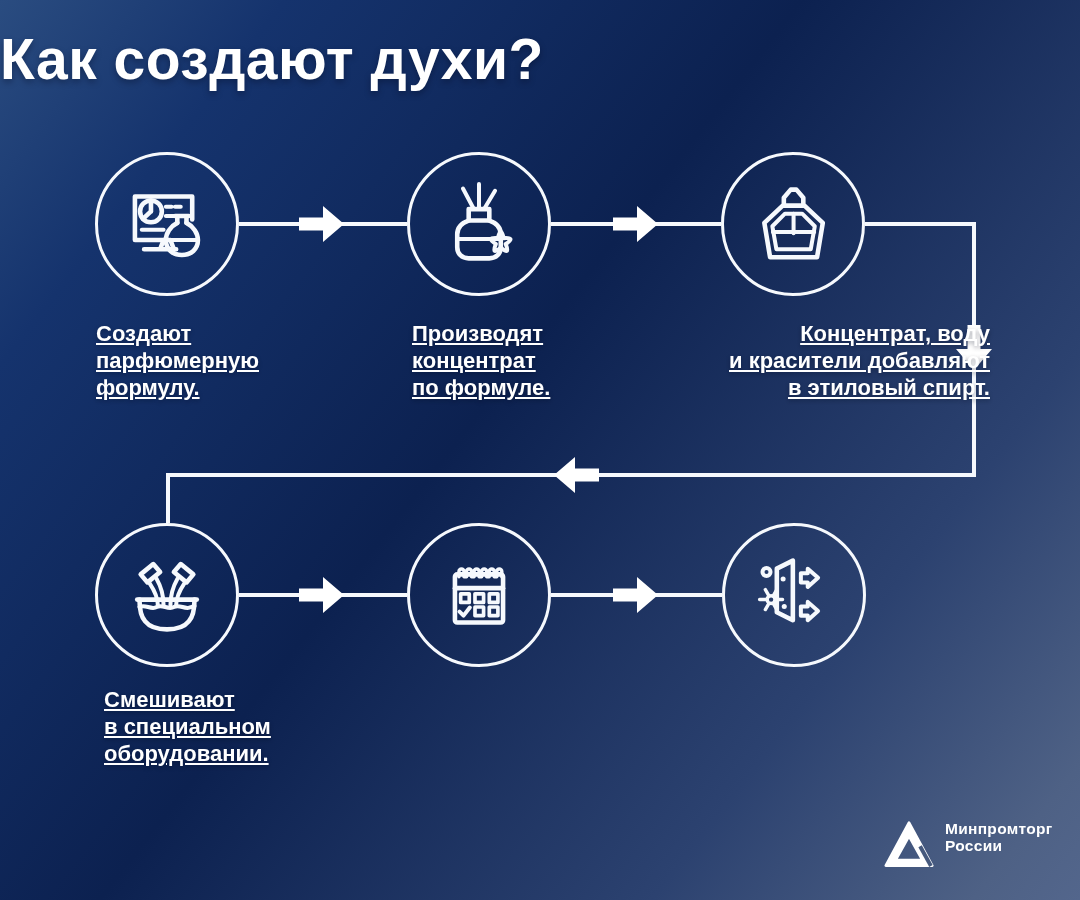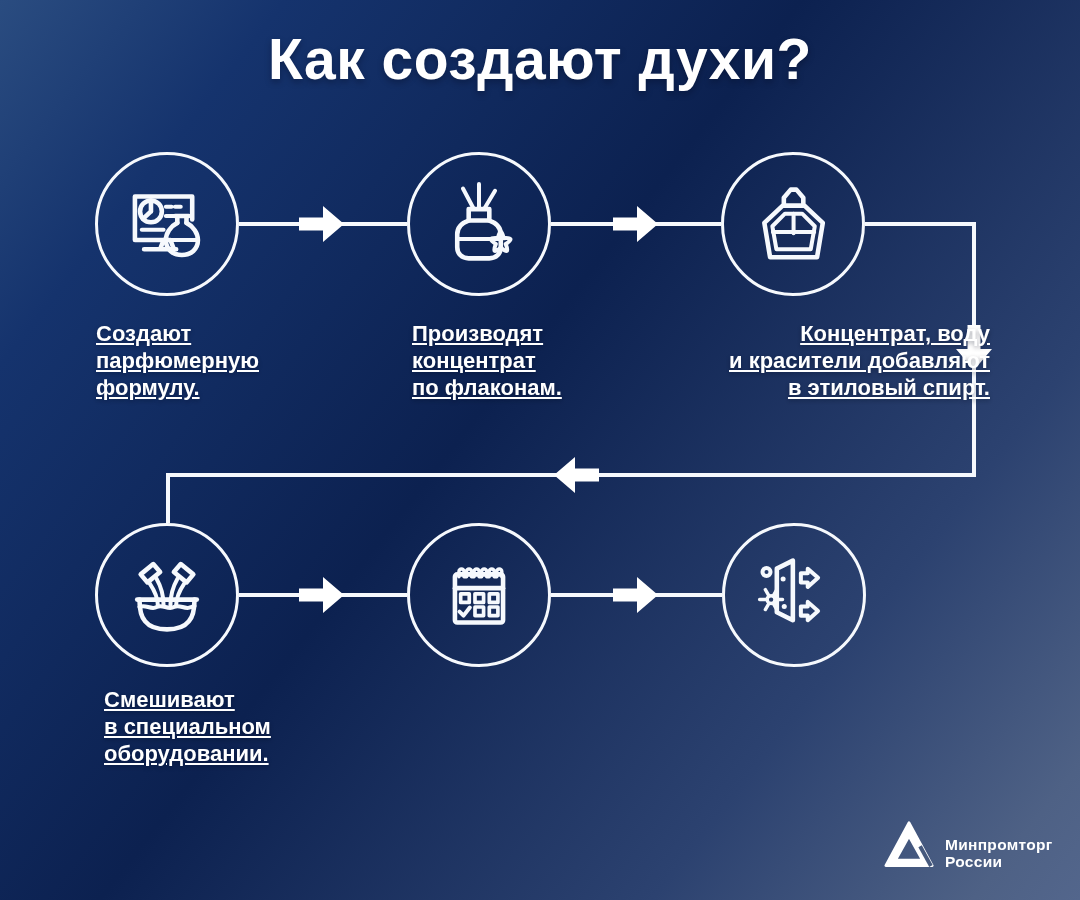--- a/index.html
+++ b/index.html
@@ -2,39 +2,39 @@
 <html><head>
 <meta charset="utf-8">
 <style>
   html,body{margin:0;padding:0;background:#0c2150;}
   #canvas{
     position:relative;width:1080px;height:900px;overflow:hidden;
     background:linear-gradient(128deg,#2a4c80 0%,#15336d 16%,#0c2150 45%,#2c4270 76%,#4e6185 94%,#53668c 100%);
     font-family:"Liberation Sans",sans-serif;color:#ffffff;
   }
   .title{
-    position:absolute;left:0;top:26px;width:1080px;text-align:center;
+    position:absolute;left:0;top:26px;width:1080px;text-align:left;
     font-size:57px;font-weight:700;letter-spacing:0.5px;
     text-shadow:0 3px 6px rgba(3,10,28,.35);
   }
   .circle{
     position:absolute;width:144px;height:144px;border:3px solid #f6f9fd;border-radius:50%;
     box-sizing:border-box;display:flex;align-items:center;justify-content:center;
   }
   .circle svg{width:110px;height:110px;}
   .icon-stroke{stroke:#f6f9fd;fill:none;stroke-linecap:round;stroke-linejoin:round;}
   .caption{
     position:absolute;font-size:22px;font-weight:700;line-height:27px;
     white-space:pre-line;text-shadow:0 2px 4px rgba(3,10,28,.35);text-decoration:underline;
   }
   .hline{position:absolute;height:4px;background:#f6f9fd;}
   .vline{position:absolute;width:4px;background:#f6f9fd;}
   .block-arrow{position:absolute;width:46px;height:38px;}
   .block-arrow polygon{fill:#ffffff;}
-  .logo{position:absolute;left:884px;top:820px;display:flex;align-items:flex-end;}
+  .logo{position:absolute;left:884px;top:820px;display:flex;align-items:flex-start;}
   .logo-text{font-size:15.5px;font-weight:700;line-height:17px;margin-left:11px;letter-spacing:0.3px;}
 </style>
 </head>
 <body>
 
 <div id="canvas">
 
   <div class="title">Как создают духи?</div>
 
   <div class="hline" style="left:239px;top:222px;width:168px;"></div>
@@ -90,21 +90,21 @@
         <path d="M48,34 V13 M43,34 L34,17 M53,34 L62,19" stroke-width="3.5"></path>
         <path d="M39,45 V35 H57 V45"></path>
         <path d="M39,45 H57 C63,47 67,51 67,57 V68 C67,74 63,78 57,78 H39 C33,78 29,74 29,68 V57 C29,51 33,47 39,45 Z"></path>
         <path d="M29,61 H67" stroke-width="3.5"></path>
         <path d="M64.4,60.4 Q67,49 69.6,60.4 Q80.5,59.5 71.3,65.4 Q75.5,76 67,68.5 Q58.5,76 62.7,65.4 Q53.5,59.5 64.4,60.4 Z" stroke-width="3.5"></path>
       </g>
     </svg>
   </div>
   <div class="caption" style="left:412px;top:320px;width:260px;">Производят
 концентрат
-по флаконам.</div>
+по формуле.</div>
 
   <div class="circle" style="left:721px;top:152px;">
     <svg viewBox="0 0 96 96">
       <g class="icon-stroke" stroke-width="4">
         <path d="M40,32 L40,25 L46,18 L51,18 L57,25 L57,32 Z"></path>
         <path d="M39,32 H58 L74,47 L69,77 H28 L23,47 Z"></path>
         <path d="M41,39 H56 L67,50 L63.5,70 H33.5 L30,50 Z" stroke-width="3.5"></path>
         <path d="M48.5,39 V56" stroke-width="3.5"></path>
         <path d="M30.5,55 H66.5" stroke-width="3.5"></path>
       </g>

